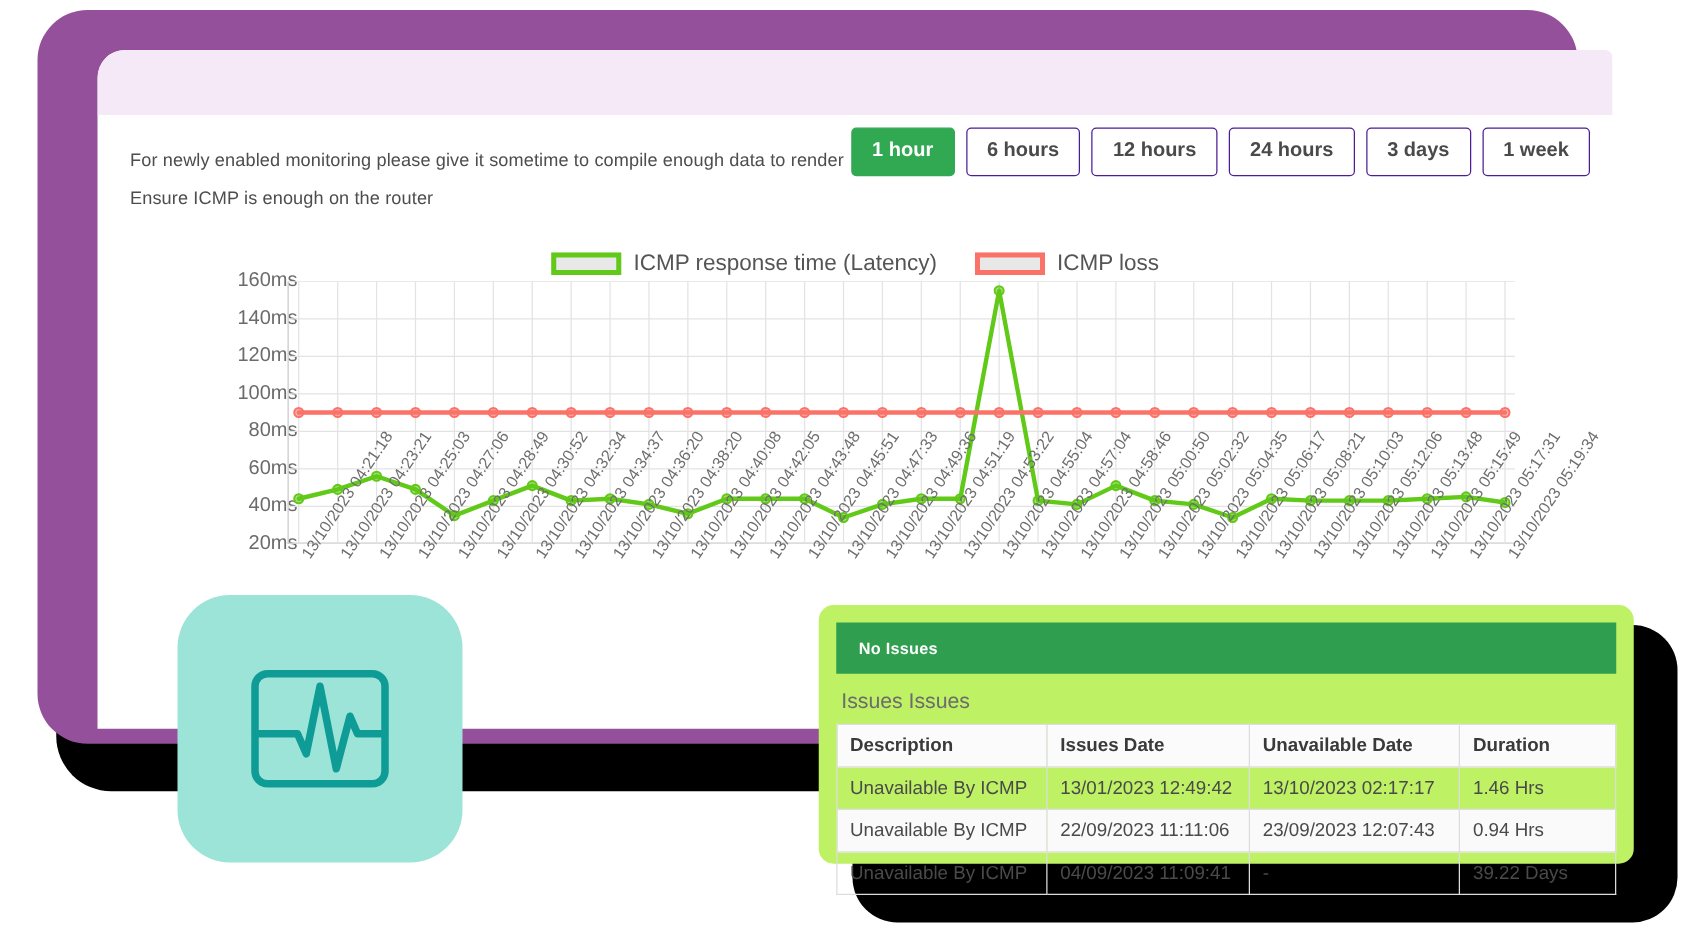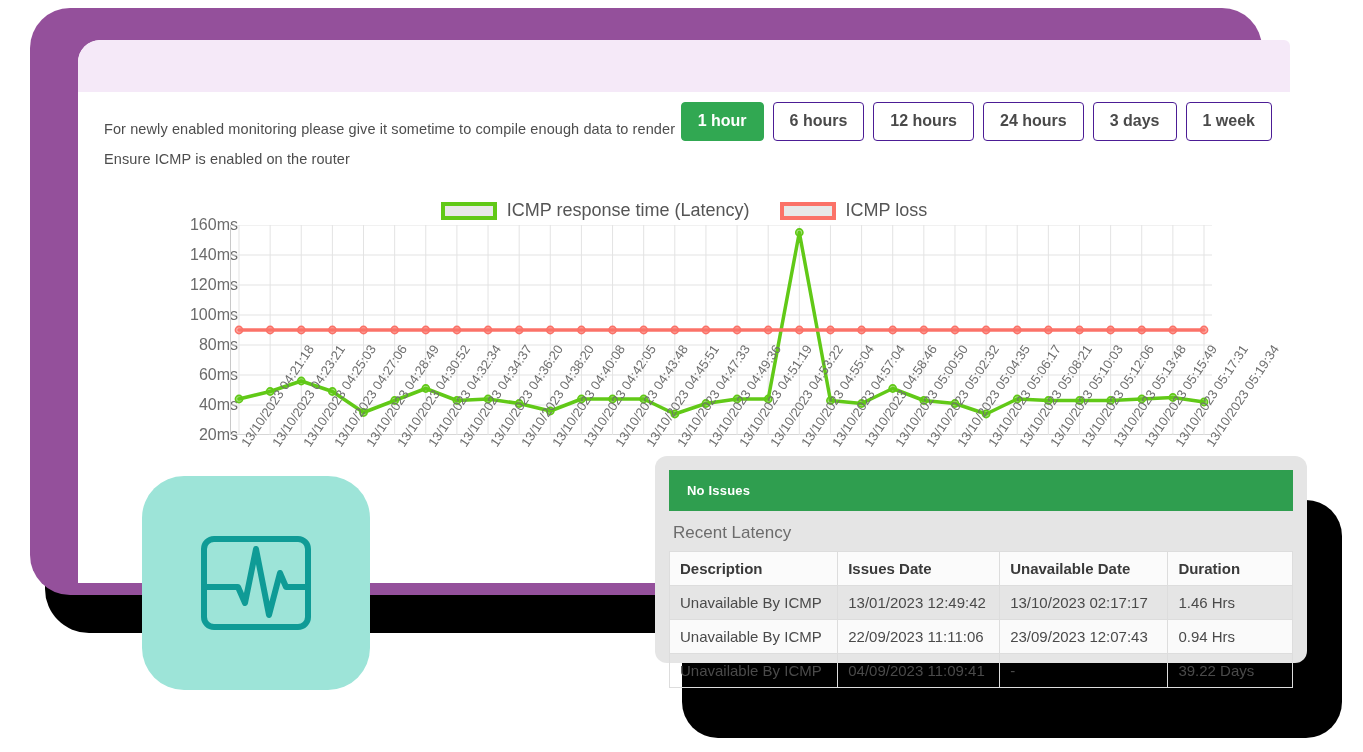--- a/index.html
+++ b/index.html
@@ -154,23 +154,23 @@
   
   .shadow-panel {
     position: absolute;
     left: 682px; top: 500px;
     width: 660px; height: 238px;
     background: #000000;
     border-radius: 36px;
   }
   .panel {
     position: absolute;
-    left: 655px; top: 456px;
+    left: 655px; top: 484px;
     width: 652px; height: 207px;
-    background: #e5e5e5;
+    background: #bef264;
     border-radius: 12px;
     padding: 14px 14px 0 14px;
   }
   .no-issues-bar {
     background: #2f9e4f;
     color: #ffffff;
     font-size: 13px;
     font-weight: bold;
     padding: 13px 18px;
     letter-spacing: .2px;
@@ -210,21 +210,21 @@
   <div class="shadow-main"></div>
 
   <div class="card-outer">
     <div class="card-inner">
 
       <div class="card-header-strip"></div>
 
       <div class="body-pad">
 
         <div class="notice-line">For newly enabled monitoring please give it sometime to compile enough data to render</div>
-        <div class="notice-line">Ensure ICMP is enabled on the router</div>
+        <div class="notice-line">Ensure ICMP is enough on the router</div>
 
         <div class="range-group" id="range-group">
             <div class="range-btn active">1 hour</div>
             <div class="range-btn">6 hours</div>
             <div class="range-btn">12 hours</div>
             <div class="range-btn">24 hours</div>
             <div class="range-btn">3 days</div>
             <div class="range-btn">1 week</div>
           </div>
 
@@ -404,21 +404,21 @@
     <svg width="132" height="132" viewBox="0 0 132 132" aria-hidden="true">
       <rect x="14" y="22" width="104" height="88" rx="10" ry="10" fill="none" stroke="#0f9b96" stroke-width="6"></rect>
       <polyline points="16,70 48,70 55,86 66,32 79,98 90,56 96,70 116,70" fill="none" stroke="#0f9b96" stroke-width="6" stroke-linejoin="round" stroke-linecap="round"></polyline>
     </svg>
   </div>
 
   <div class="shadow-panel"></div>
 
   <div class="panel">
     <div class="no-issues-bar">No Issues</div>
-    <div class="recent-title">Recent Latency</div>
+    <div class="recent-title">Issues Issues</div>
     <table class="issues">
       <colgroup>
         <col class="col-desc">
           <col class="col-start">
           <col class="col-res">
           <col class="col-dur">
       </colgroup>
       <thead>
           <tr id="issues-head">
             <th>Description</th>

